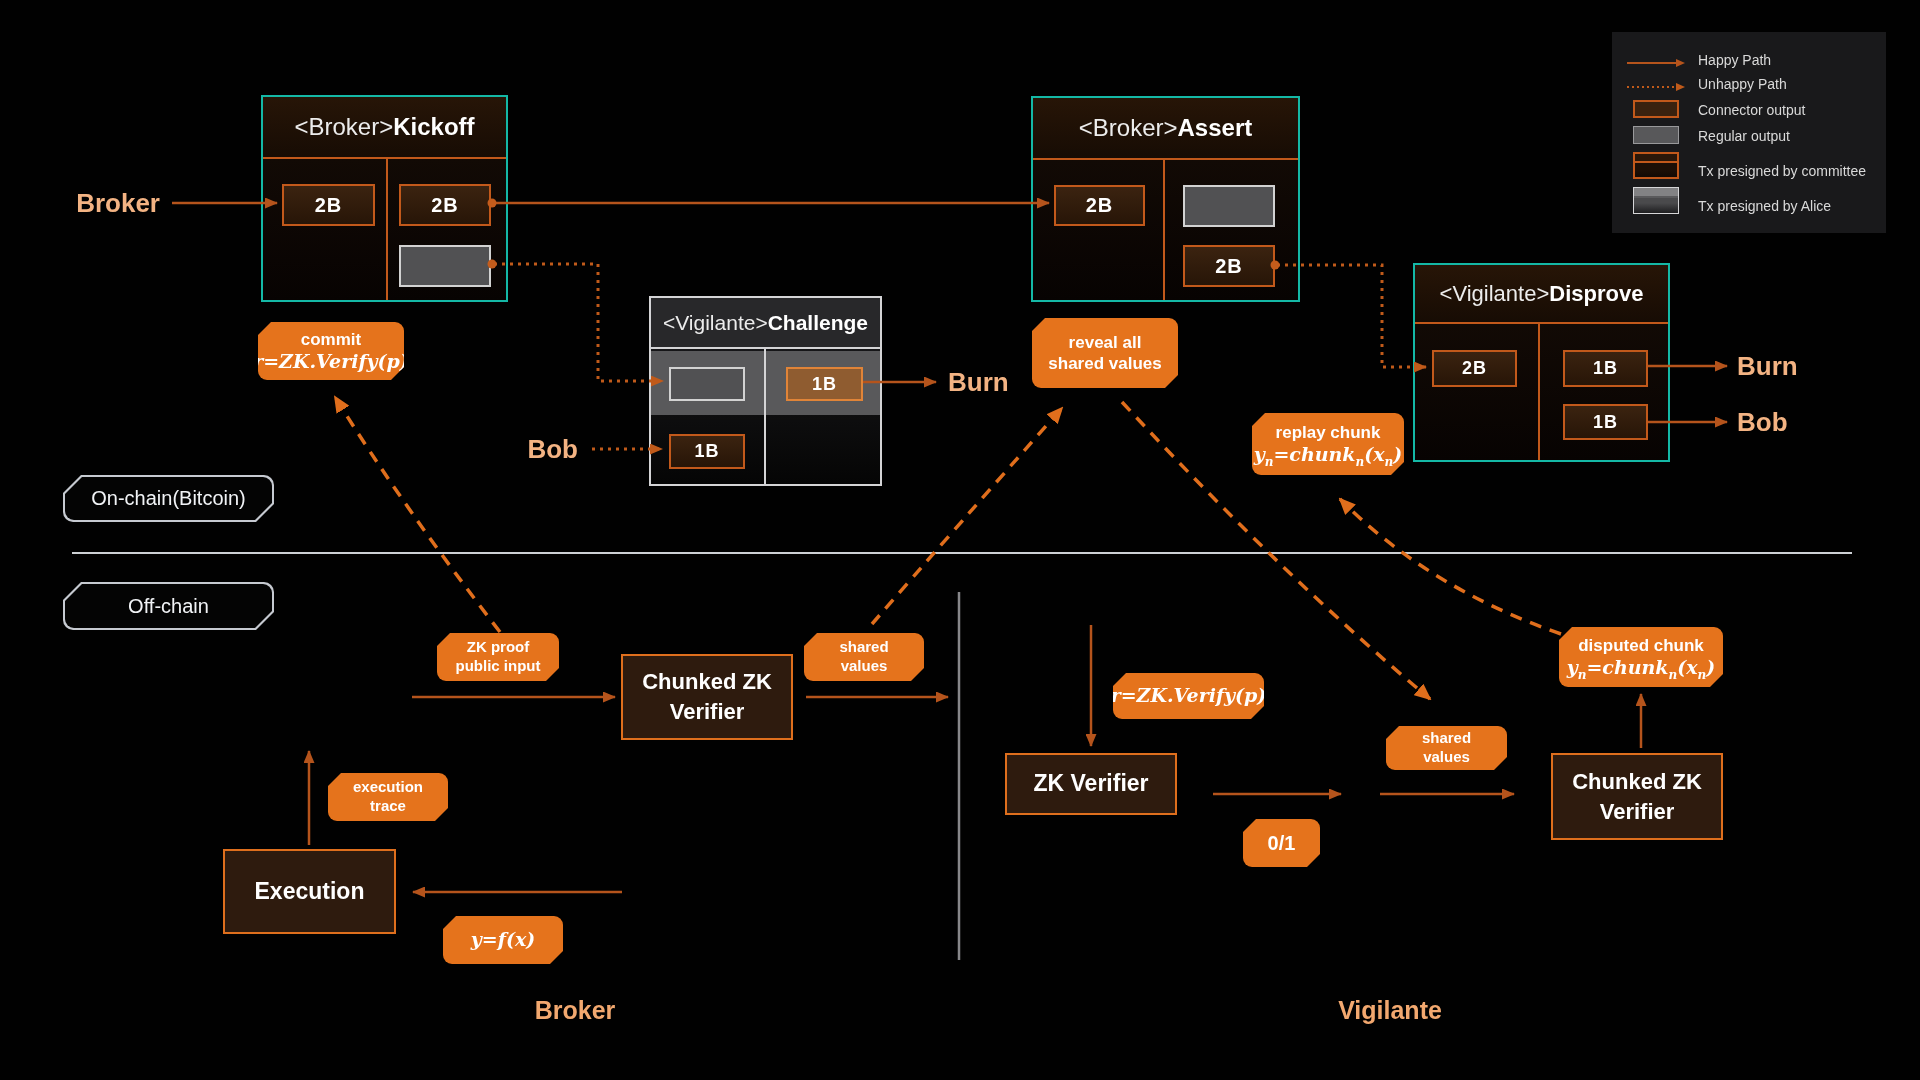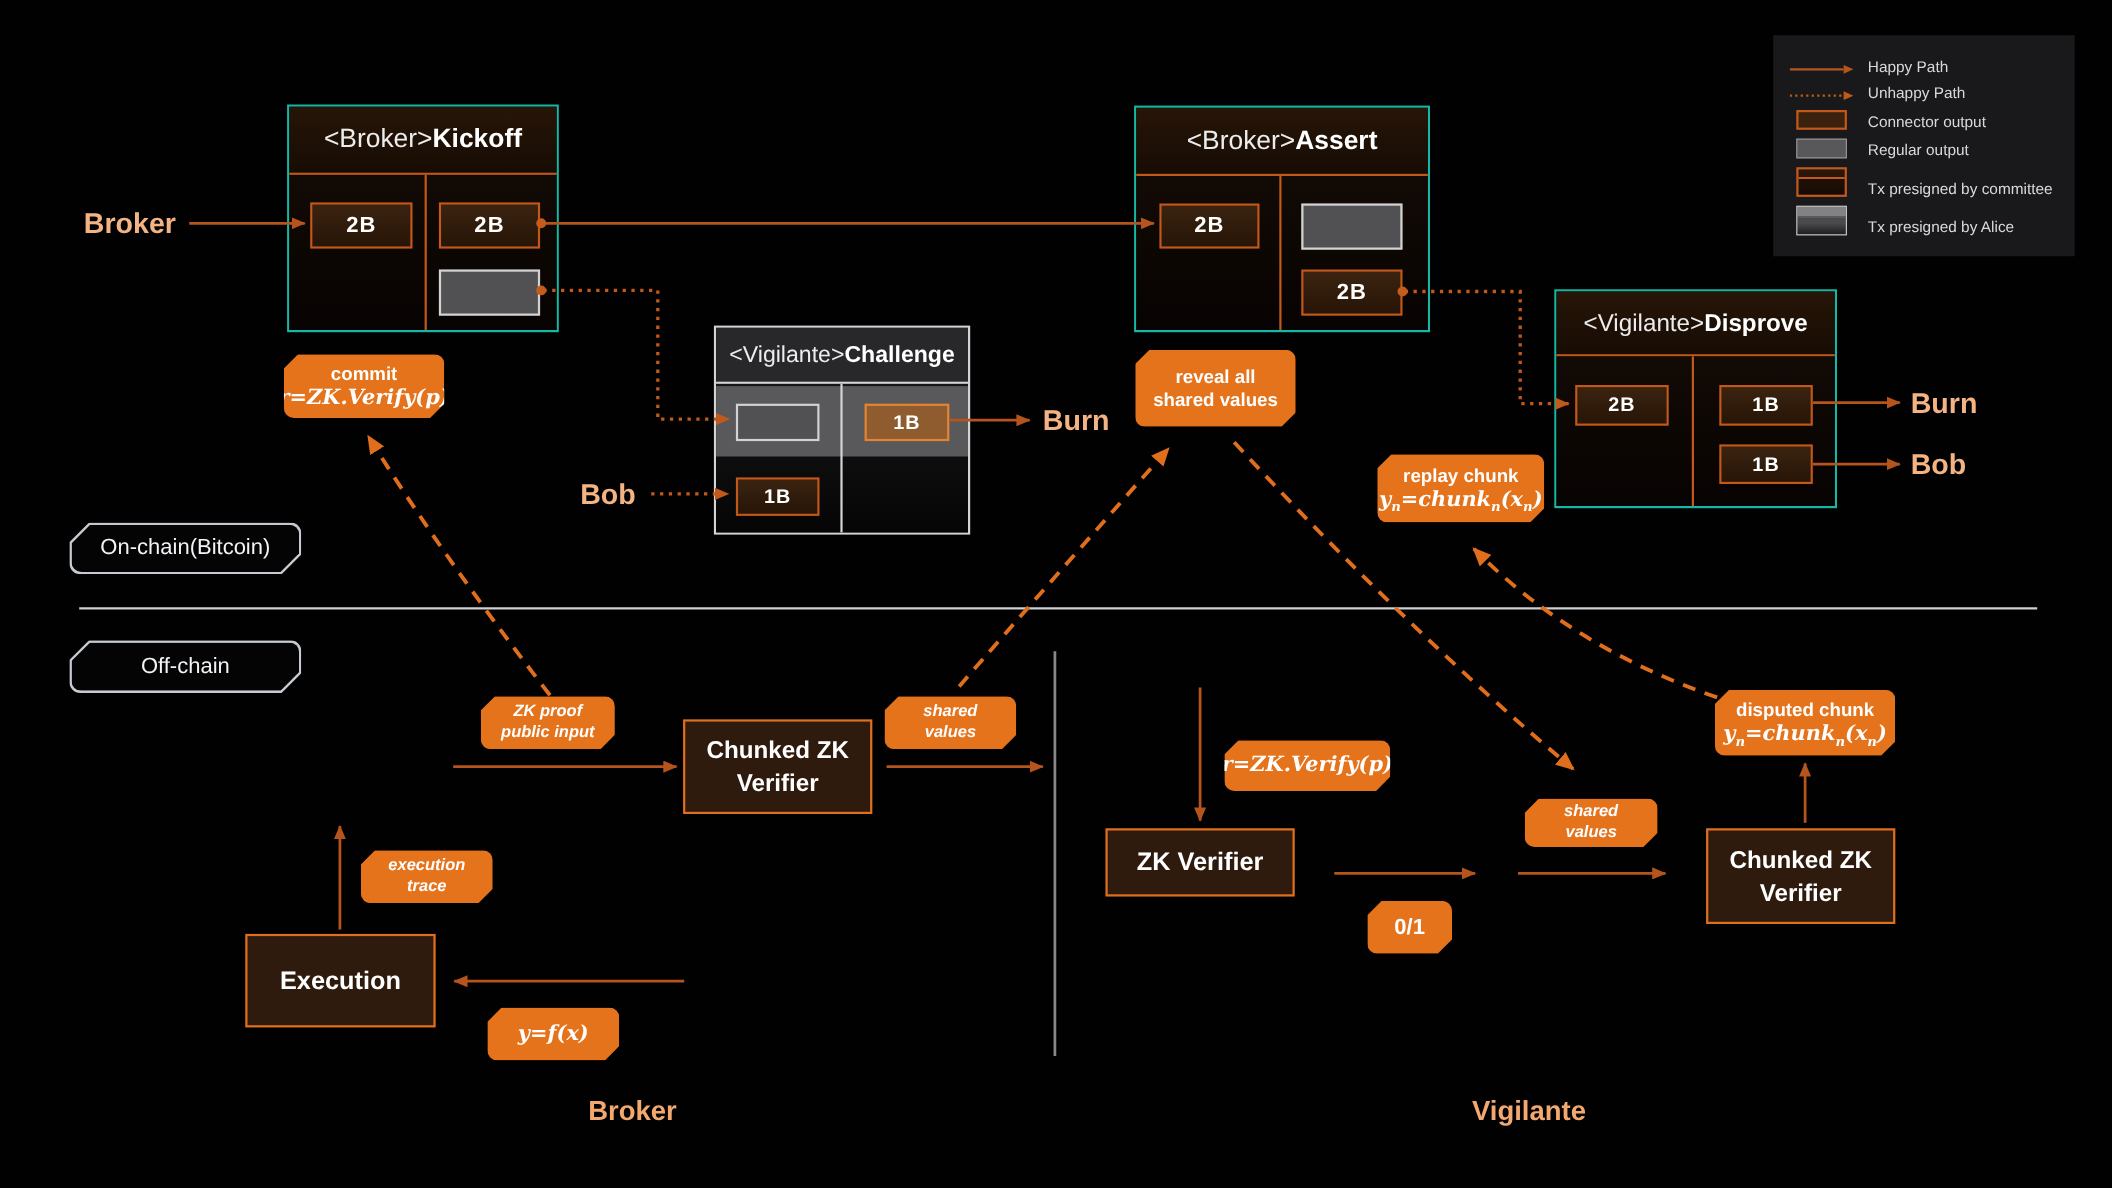--- a/index.html
+++ b/index.html
@@ -30,21 +30,21 @@
   .out-conn{background:linear-gradient(180deg,#3b2310,#271507);border:2px solid #c2591b;}
   .out-conn-light{background:#8f5c30;border:2px solid #e08438;}
   .out-reg{background:#515153;border:2px solid #d2d2d2;}
 
   
   .callout{position:absolute;background:#e5731c;color:#fff;display:flex;flex-direction:column;
            align-items:center;justify-content:center;text-align:center;line-height:1.25;
            border-radius:9px;z-index:4;
            clip-path:polygon(13px 0,100% 0,100% calc(100% - 13px),calc(100% - 13px) 100%,0 100%,0 13px);}
   .callout .t{font-size:17px;font-weight:700;text-align:center;}
-  .callout .t2{font-size:15px;font-weight:700;font-style:italic;}
+  .callout .t2{font-size:15px;font-weight:700;}
   .callout .f{font-family:"DejaVu Serif",serif;font-style:italic;font-weight:700;font-size:19px;}
   .callout sub{font-size:12px;line-height:0;}
 
   
   .pbox{position:absolute;background:#2e1b0e;border:2px solid #df6f1d;color:#fff;z-index:2;
         display:flex;flex-direction:column;align-items:center;justify-content:center;
         font-size:23px;font-weight:700;text-align:center;line-height:1.35;}
 
   
   .zone{position:absolute;background:#c6cad1;border-radius:10px;z-index:2;

